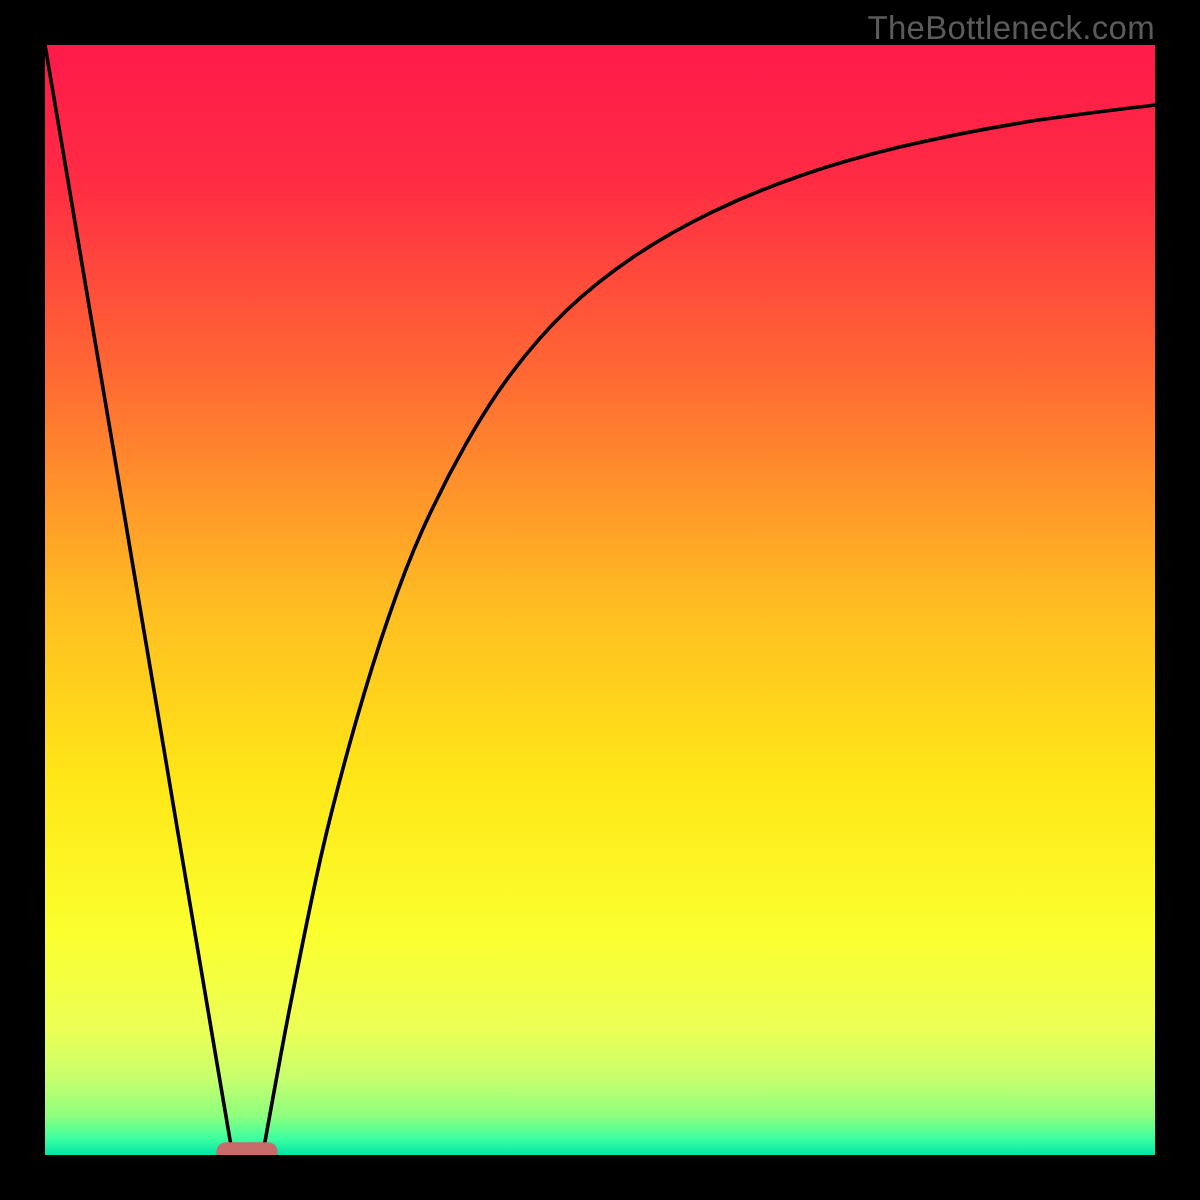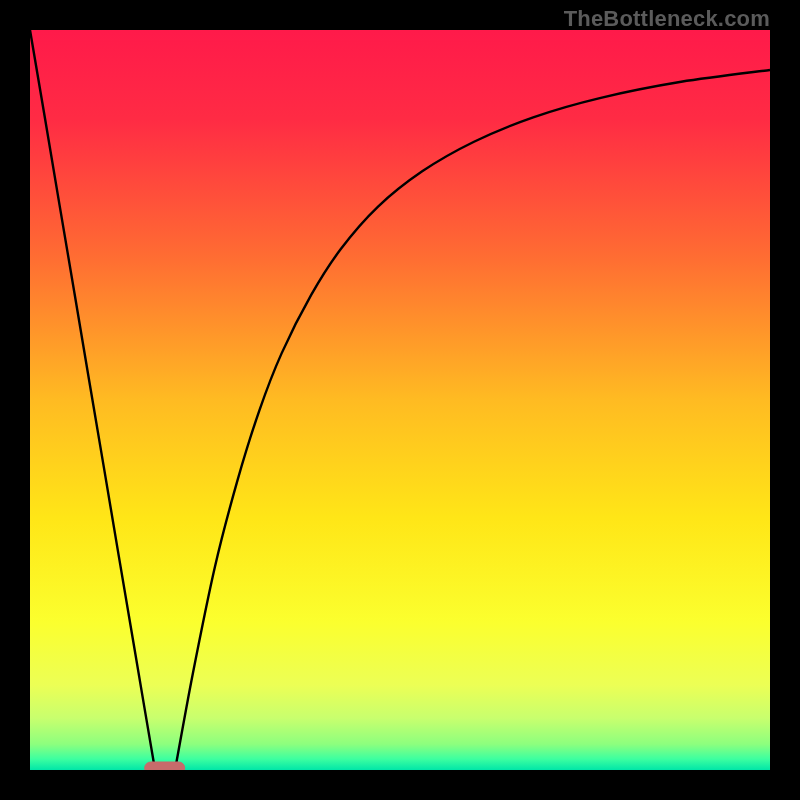--- a/index.html
+++ b/index.html
@@ -24,21 +24,21 @@
     width: 740px;
     height: 740px;
     overflow: hidden;
   }
   .watermark {
     position: absolute;
     top: 6px;
     right: 30px;
     color: #5b5b5b;
     font-size: 22px;
-    font-weight: 700;
+    font-weight: 400;
     letter-spacing: 0.2px;
     user-select: none;
   }
   svg { display: block; }
 </style>
 </head>
 <body>
 
 <div class="frame">
 

